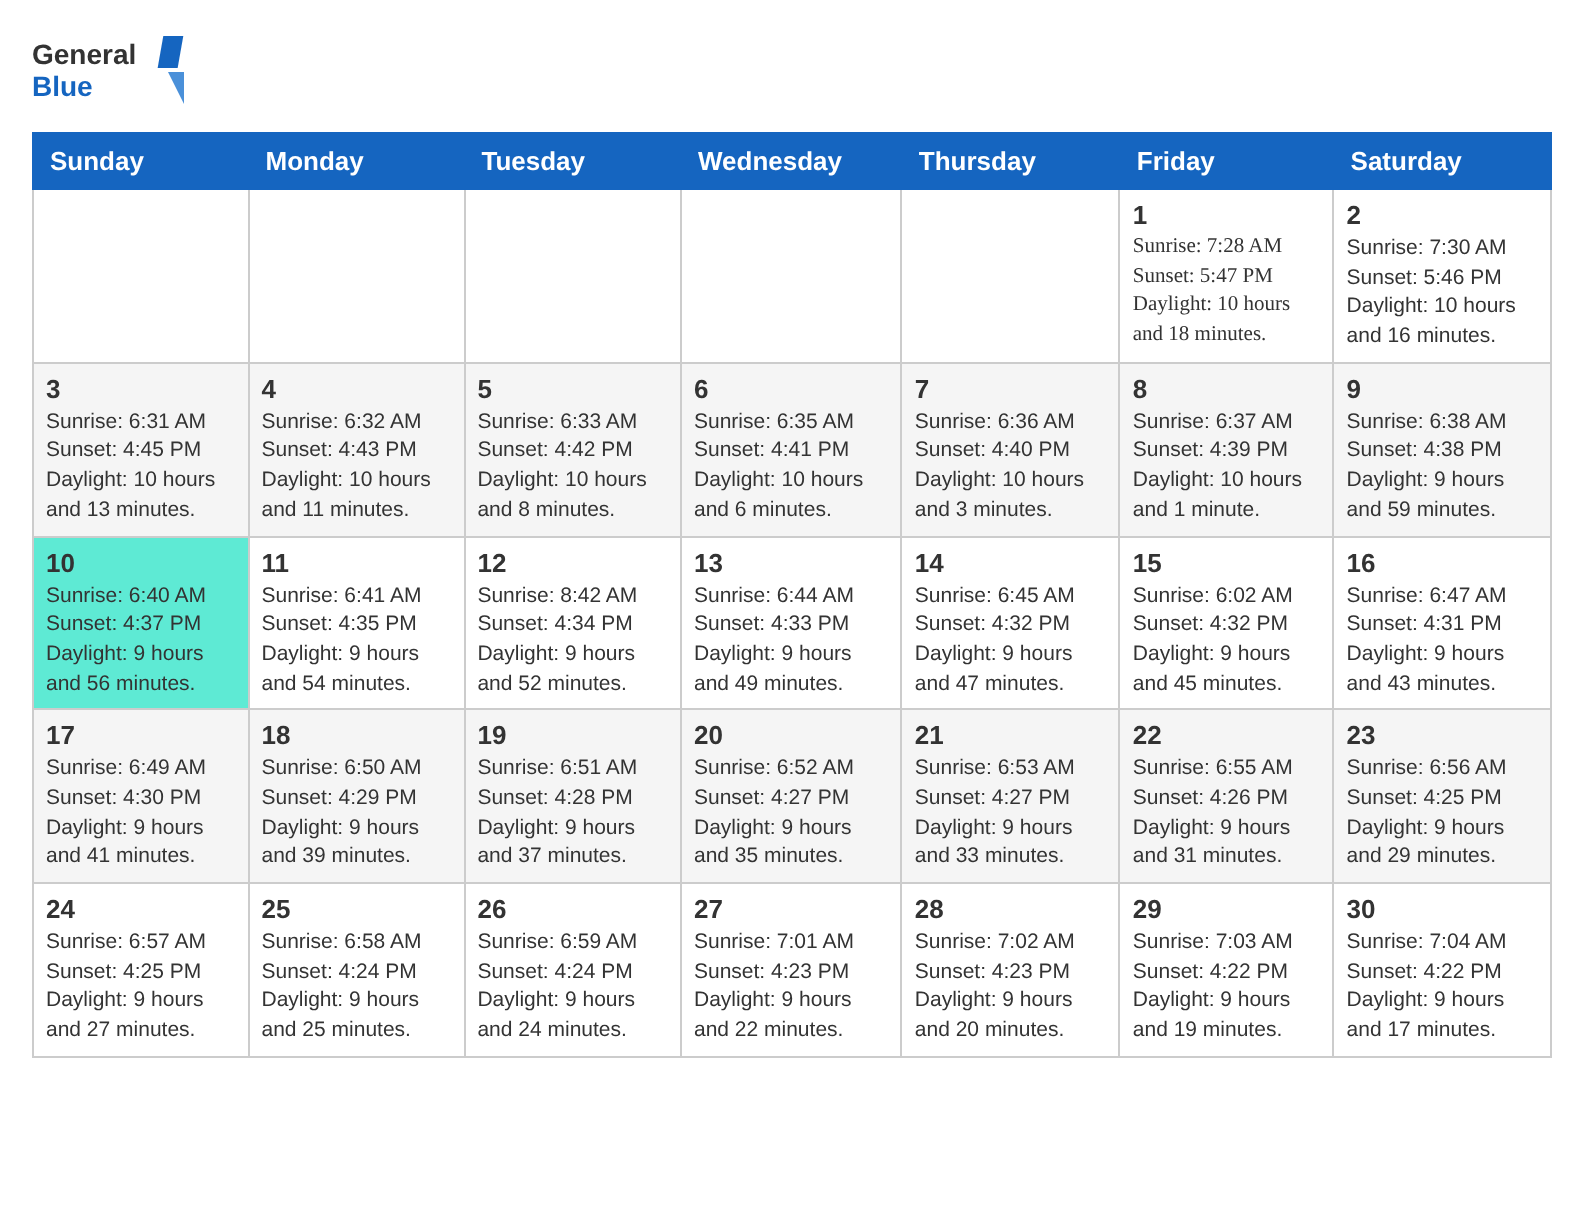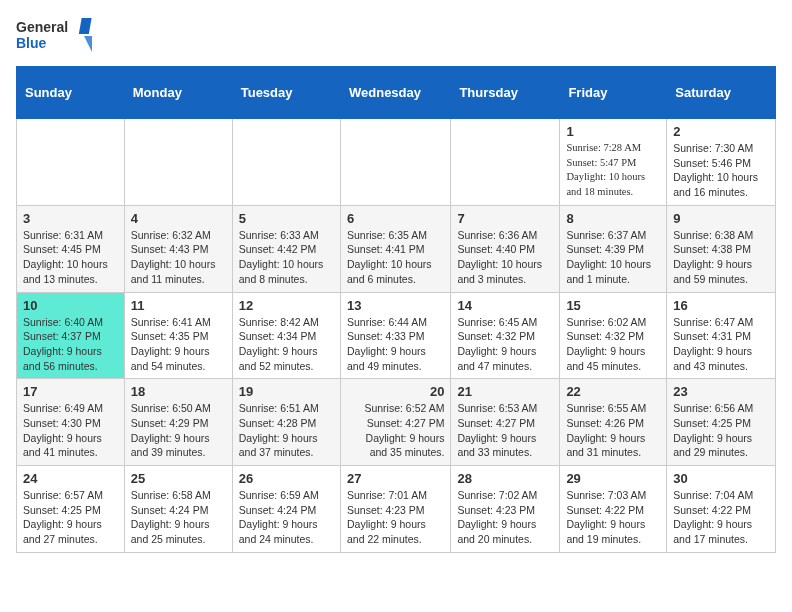--- a/index.html
+++ b/index.html
@@ -37,21 +37,21 @@
       width: 100%;
       border-collapse: collapse;
       border: 1px solid #ccc;
     }
     .calendar th {
       background-color: #1565c0;
       color: #fff;
       font-size: 13px;
       font-weight: bold;
       text-align: left;
-      padding: 18px 8px;
+      padding: 6px 8px;
       border: 1px solid #1565c0;
     }
     .calendar td {
       border: 1px solid #ccc;
       vertical-align: top;
       padding: 5px 6px;
       width: 113px;
       min-height: 80px;
       font-size: 11px;
       color: #333;
@@ -232,21 +232,21 @@
           <div class="day-info" style="white-space: pre-line;">Sunrise: 6:50 AM
 Sunset: 4:29 PM
 Daylight: 9 hours and 39 minutes.</div>
         </td>
         <td style="background: rgb(245, 245, 245);">
           <span class="day-num">19</span>
           <div class="day-info" style="white-space: pre-line;">Sunrise: 6:51 AM
 Sunset: 4:28 PM
 Daylight: 9 hours and 37 minutes.</div>
         </td>
-        <td style="background: rgb(245, 245, 245); text-align: right;">
+        <td style="background: rgb(245, 245, 245);">
           <span class="day-num">20</span>
           <div class="day-info" style="white-space: pre-line;">Sunrise: 6:52 AM
 Sunset: 4:27 PM
 Daylight: 9 hours and 35 minutes.</div>
         </td>
         <td style="background: rgb(245, 245, 245);">
           <span class="day-num">21</span>
           <div class="day-info" style="white-space: pre-line;">Sunrise: 6:53 AM
 Sunset: 4:27 PM
 Daylight: 9 hours and 33 minutes.</div>

